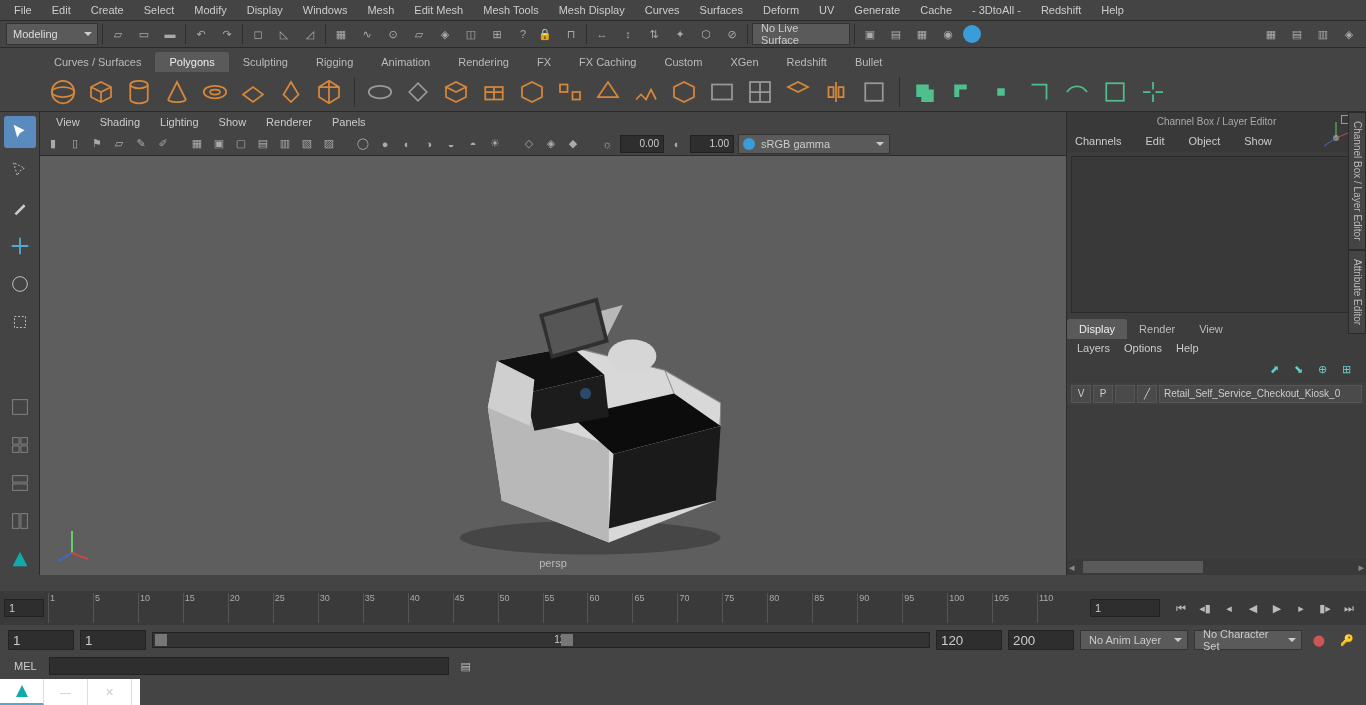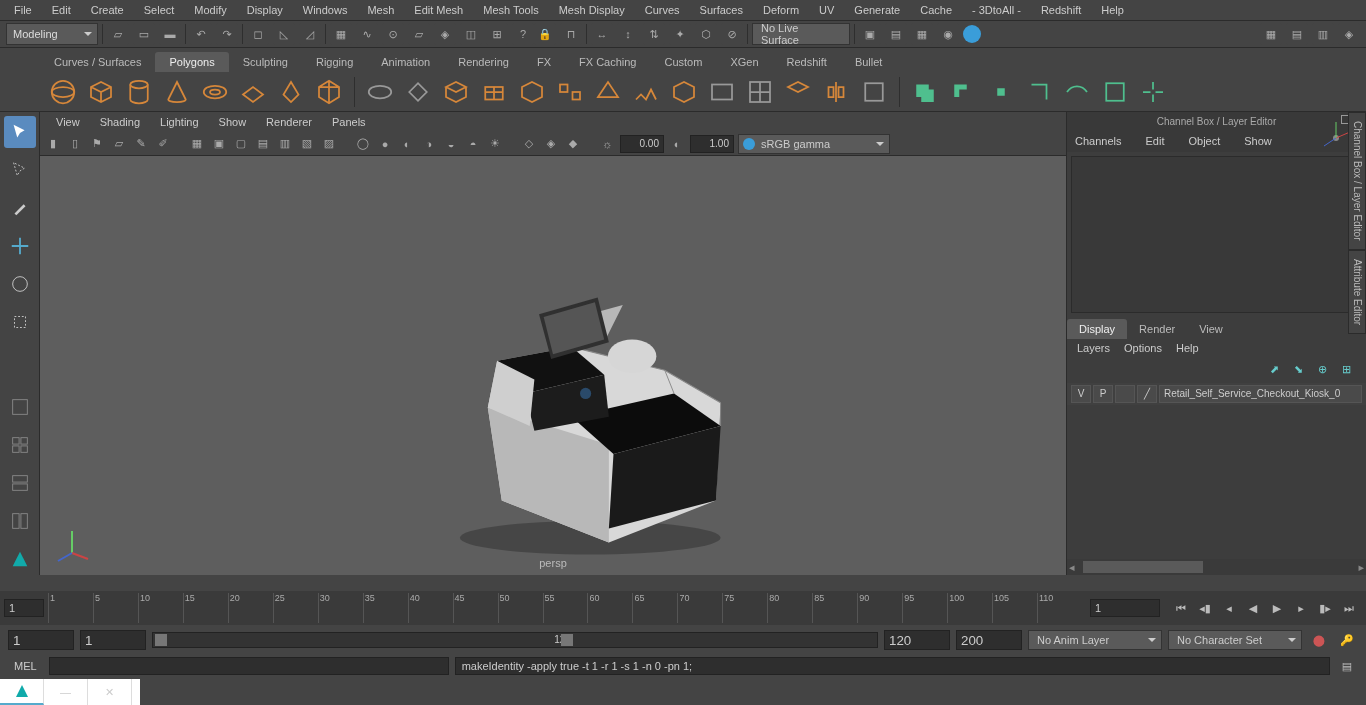--- a/index.html
+++ b/index.html
@@ -85,21 +85,21 @@
 .tlruler .ticklbl{position:absolute;top:0;font-size:9px;color:#aaa}
 .tlctrl{display:flex;gap:2px;padding:0 6px}
 .pb{width:22px;height:22px;display:flex;align-items:center;justify-content:center;color:#bbb}
 
 
 .rangerow{position:absolute;left:0;right:0;bottom:50px;height:30px;background:#444;display:flex;align-items:center;gap:6px;padding:0 8px}
 .rinput{width:66px;height:20px;background:#2e2e2e;border:1px solid #222;color:#ccc;padding:0 4px}
 .rslider{flex:1;height:16px;background:#333;position:relative;border:1px solid #222}
 .rslider .rthumb{position:absolute;left:2px;top:1px;height:12px;width:12px;background:#777}
 .rslider .rthumb.r{left:auto;right:calc(100% - 420px)}
-.rcombo{height:20px;background:#5a5a5a;border:1px solid #333;padding:0 18px 0 8px;position:relative;color:#ccc;width:134px;display:flex;align-items:center}
+.rcombo{height:20px;background:#5a5a5a;border:1px solid #333;padding:0 18px 0 8px;position:relative;color:#ccc;width:108px;display:flex;align-items:center}
 .rcombo::after{content:"";position:absolute;right:5px;top:7px;border:4px solid transparent;border-top-color:#ccc}
 
 
 .cmdrow{position:absolute;left:0;right:0;bottom:28px;height:22px;background:#444;display:flex;align-items:center;gap:6px;padding:0 8px}
 .cmdlabel{color:#ccc;padding:0 6px}
 .cmdin{flex:0 0 400px;height:18px;background:#2e2e2e;border:1px solid #222}
 .cmdout{flex:1;height:18px;background:#2e2e2e;border:1px solid #222;color:#ccc;padding:0 6px;display:flex;align-items:center}
 
 
 .taskbar{position:absolute;left:0;bottom:0;height:26px;width:140px;background:#fff;display:flex;align-items:center}
@@ -652,21 +652,20 @@
   <input class="rinput" value="200" style="">
   <div class="rcombo">No Anim Layer</div>
   <div class="rcombo">No Character Set</div>
   <div class="pb" style="color:#c55">⬤</div>
   <div class="pb">🔑</div>
 </div>
 
 <div class="cmdrow">
   <span class="cmdlabel">MEL</span>
   <div class="cmdin"></div>
-  <div class="cmdout">makeIdentity -apply true -t 1 -r 1 -s 1 -n 0 -pn 1;</div>
   <div class="pb">▤</div>
 </div>
 
 <div class="taskbar">
   <div class="tbapp active">
       <svg width="16" height="16" viewBox="0 0 16 16">
         <path d="M2 14L8 2l6 12z" fill="#1aa"></path>
       </svg>
     </div>
   <div class="tbapp">—</div>

